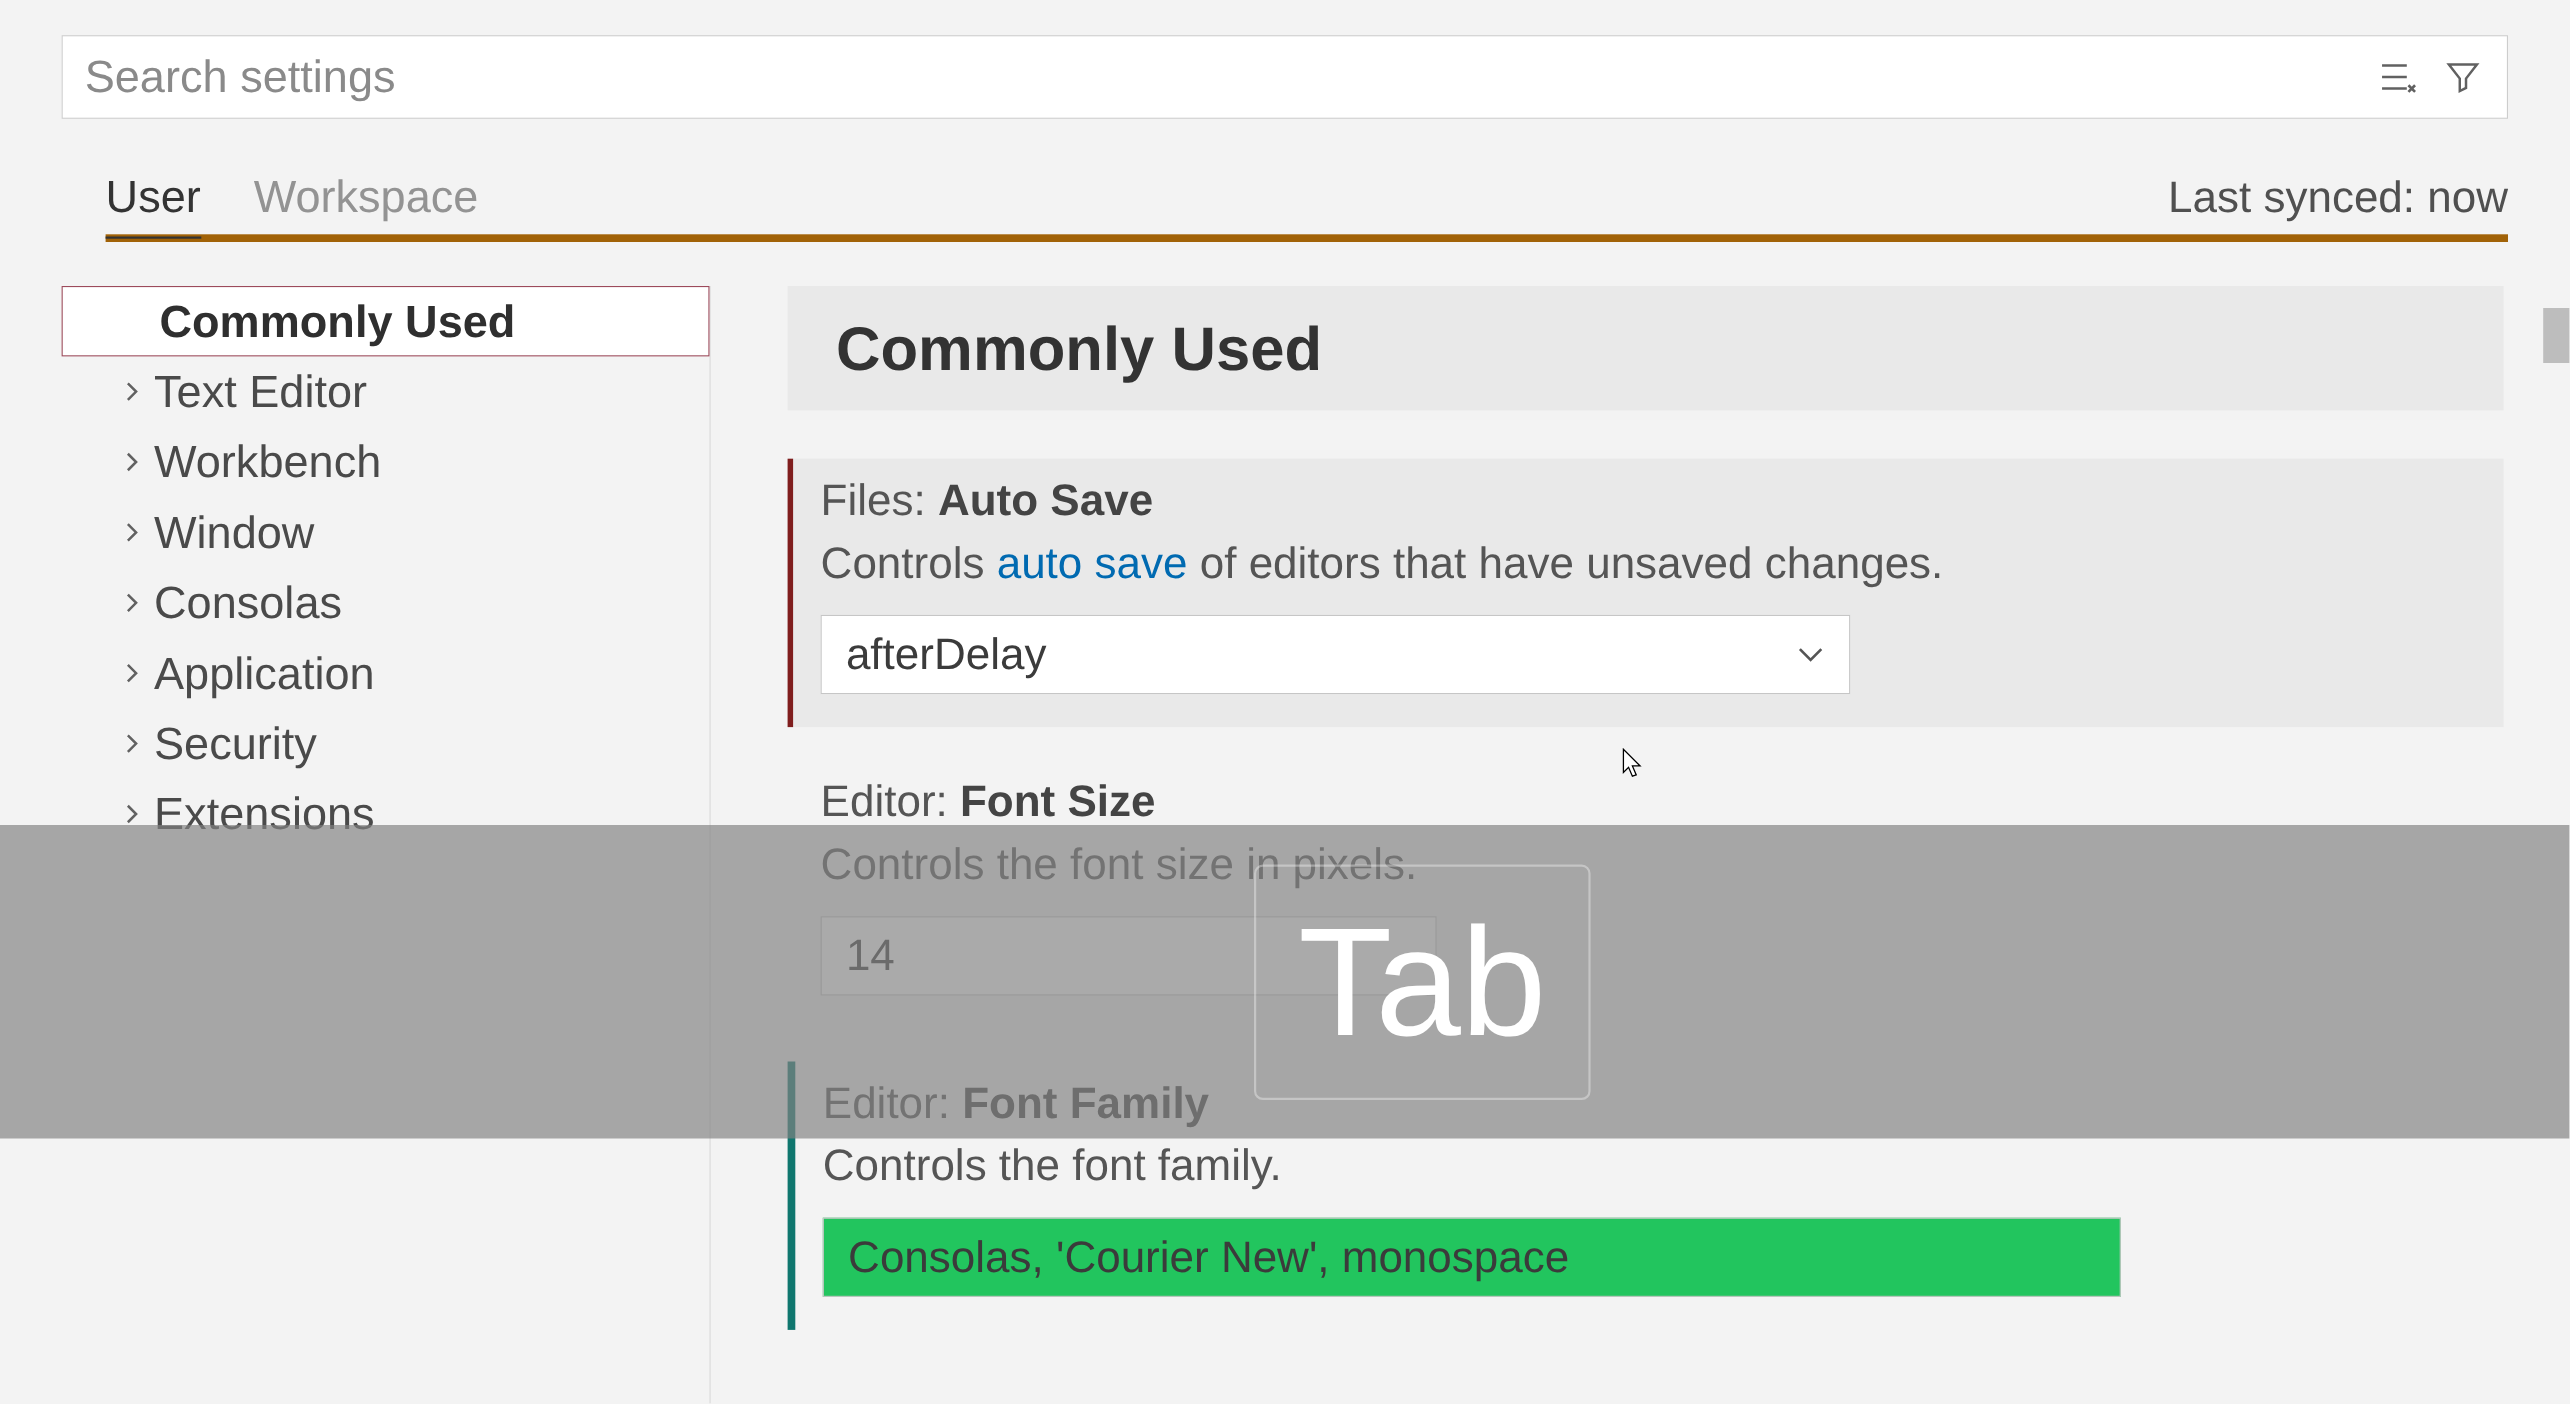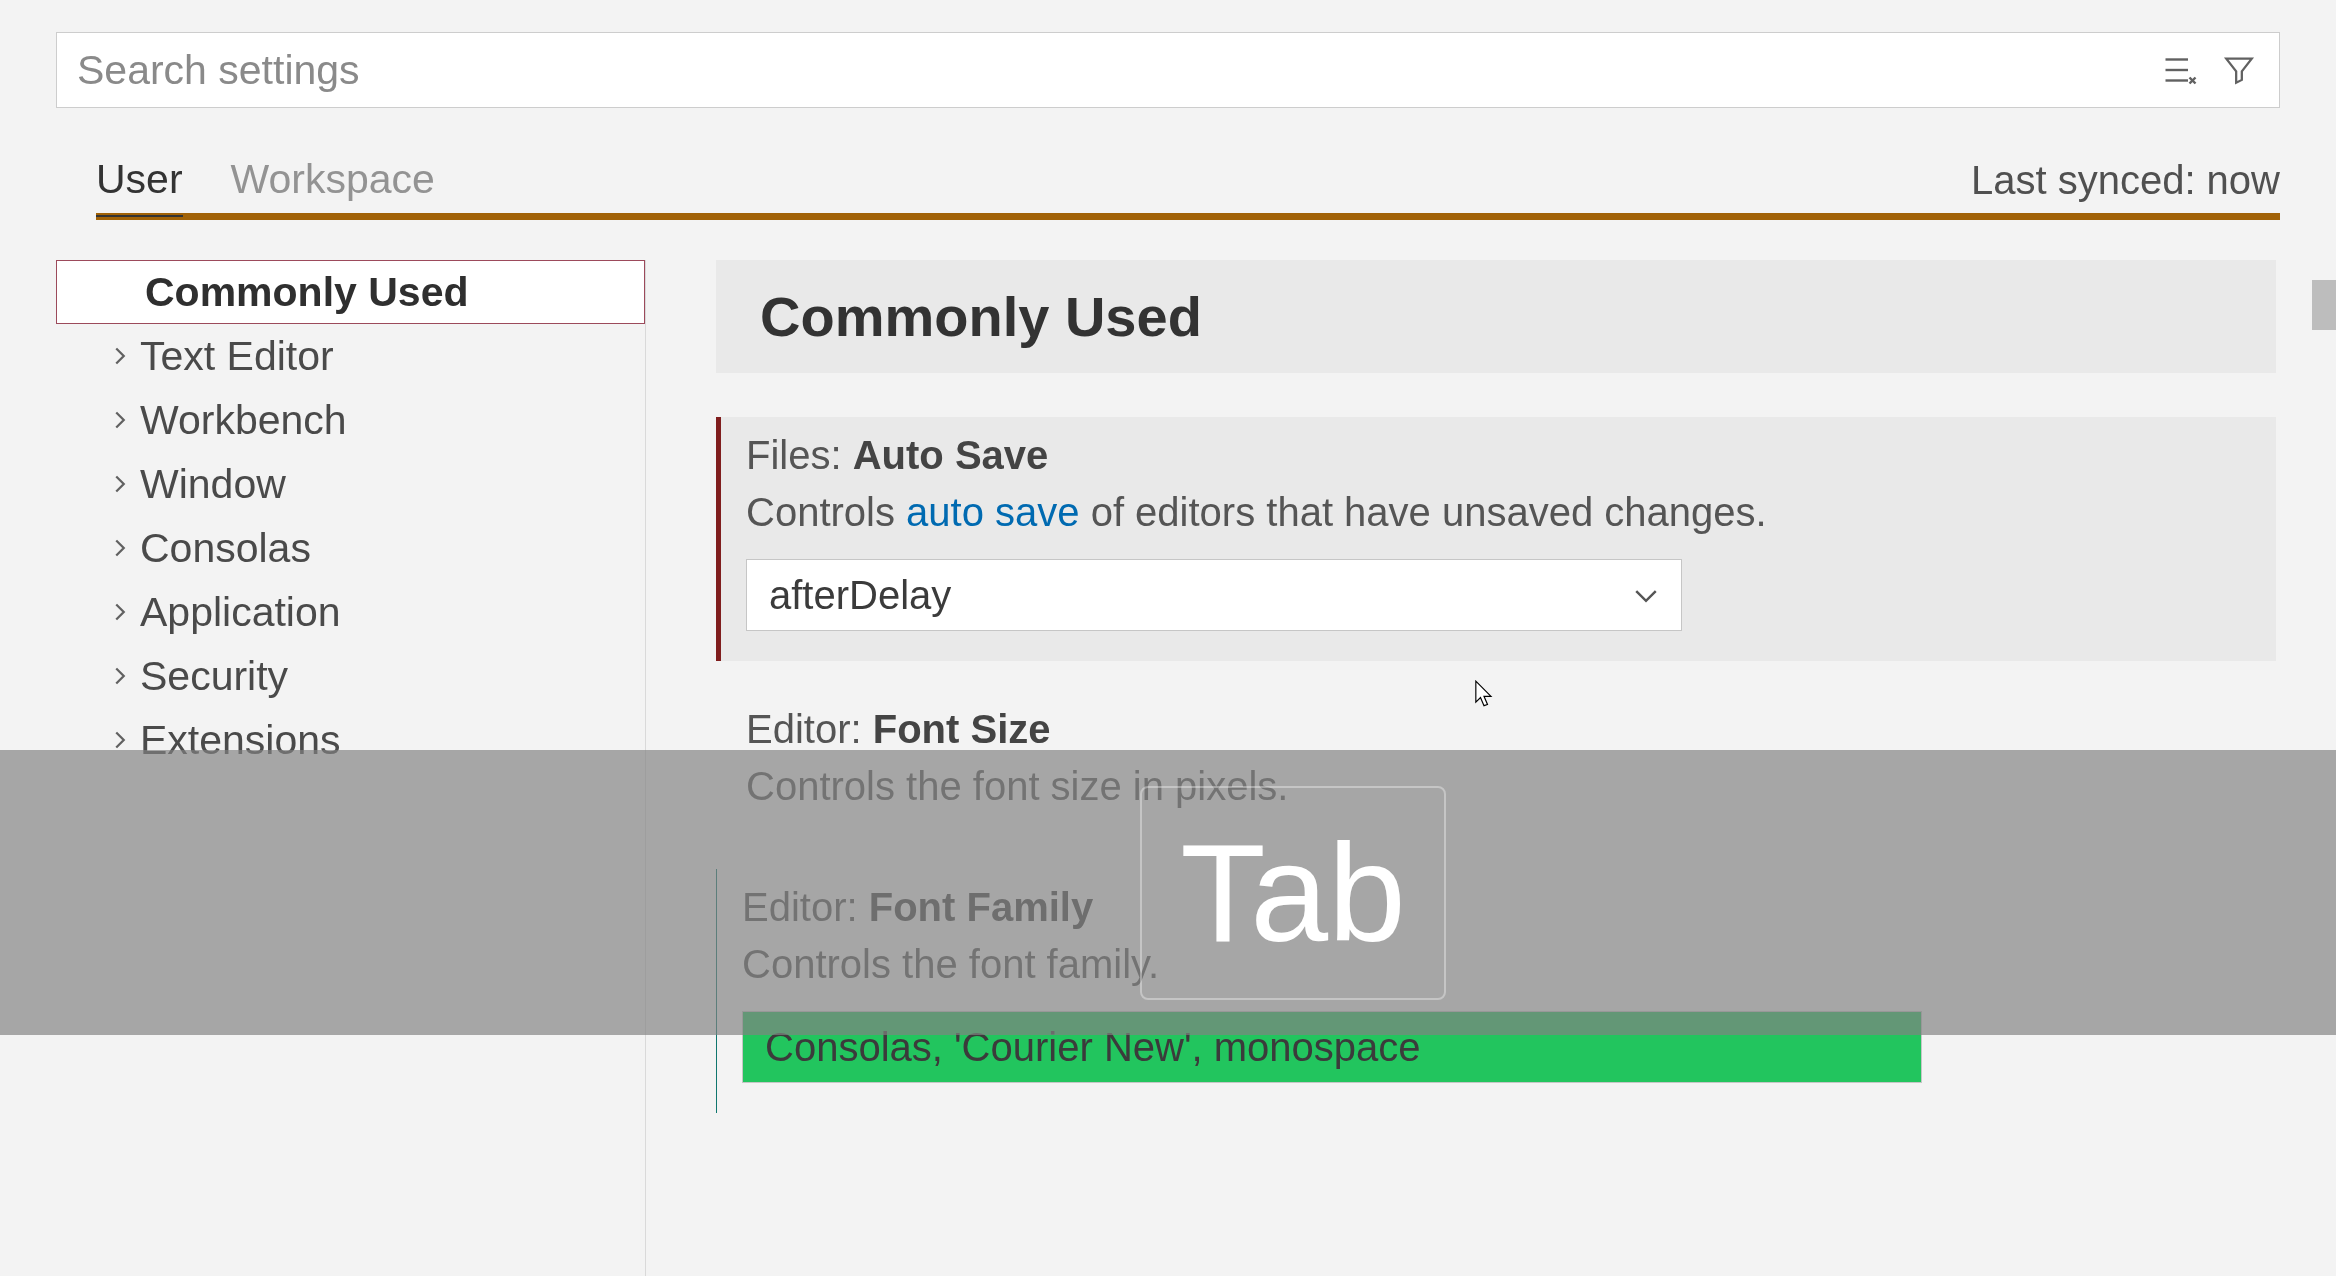--- a/index.html
+++ b/index.html
@@ -86,21 +86,21 @@
   .setting {
     padding: 16px 30px 30px 30px;
     margin-bottom: 30px;
   }
   .setting.modified.hovered {
     border-left: 5px solid #7f1d1d;
     background: #e9e9e9;
     padding-left: 25px;
   }
   .setting.modified:not(.hovered) {
-    border-left: 1px solid #0f766e;
+    border-left: 7px solid #0f766e;
     padding-left: 25px;
   }
   .setting-title { font-size: 40px; font-weight: 400; color: #555; }
   .setting-title .bold { font-weight: 700; color: #444; }
   .setting-desc { font-size: 40px; color: #555; margin-top: 12px; }
   .setting-desc .link { color: #006ab1; cursor: pointer; }
   .setting-select {
     margin-top: 24px;
     width: 936px; height: 72px;
     background: #fff;
@@ -277,20 +277,21 @@
             </svg>
         </span>
       </div>
     </div>
 
     <div class="setting">
       <div class="setting-title">
         <span>Editor: </span><span class="bold">Font Size</span>
       </div>
       <div class="setting-desc">Controls the font size in pixels.</div>
+      <input class="setting-number" value="14" style="">
     </div>
 
     <div class="setting modified">
       <div class="setting-title">
         <span>Editor: </span><span class="bold">Font Family</span>
       </div>
       <div class="setting-desc">Controls the font family.</div>
       <input class="setting-text" value="Consolas, 'Courier New', monospace" style="">
     </div>
   </div>

